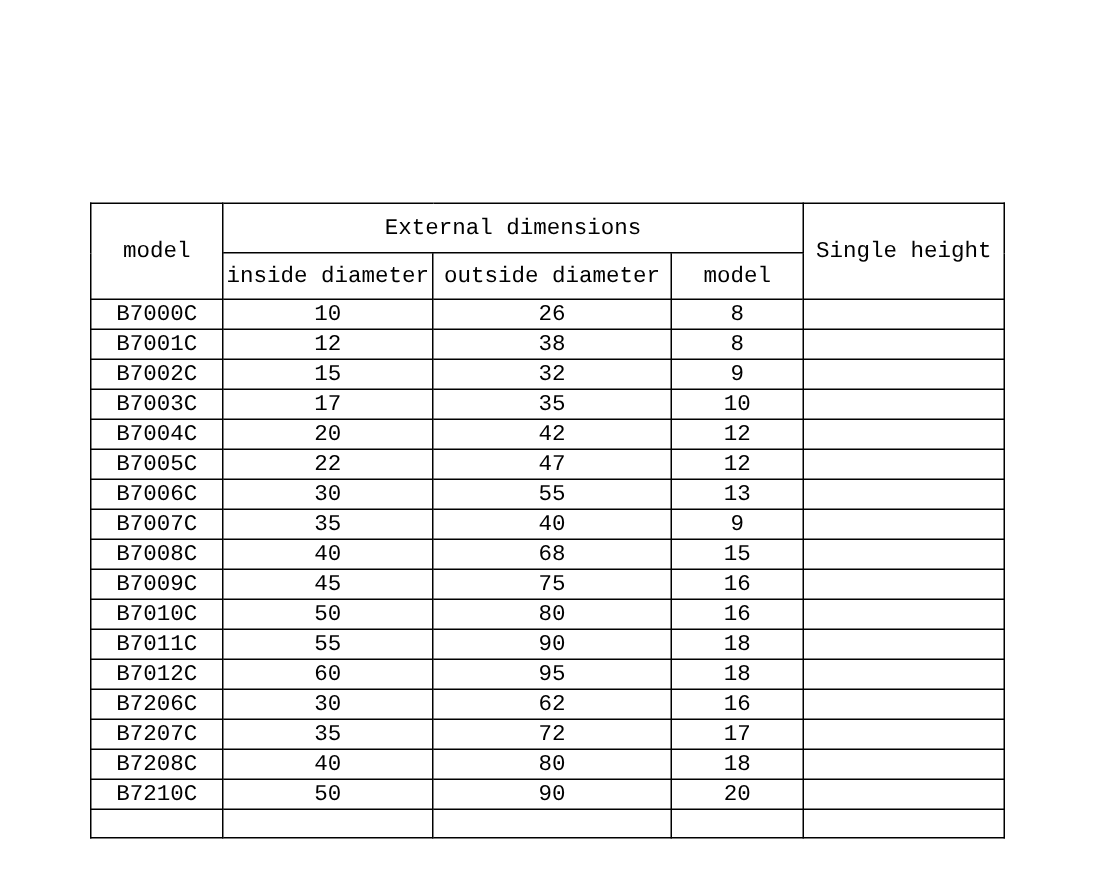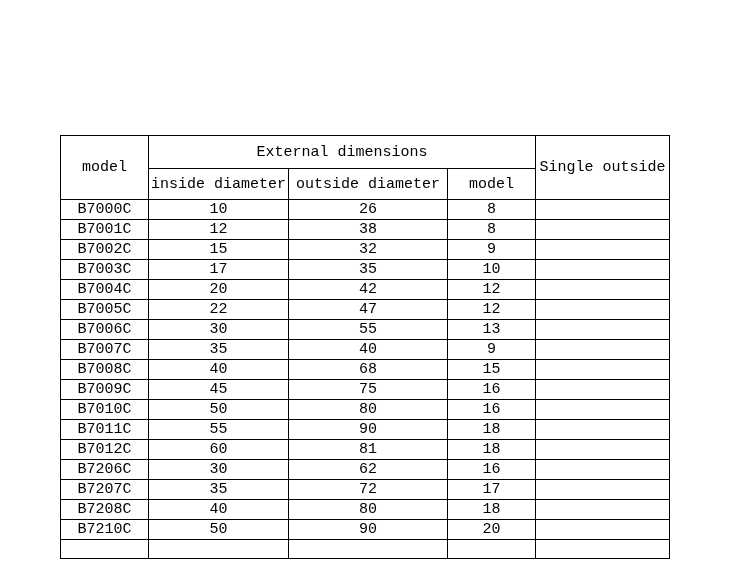--- a/index.html
+++ b/index.html
@@ -48,21 +48,21 @@
       <col style="width:88px">
       <col style="width:140px">
       <col style="width:159px">
       <col style="width:88px">
       <col style="width:134px">
     </colgroup>
     <thead>
       <tr class="h1">
         <th rowspan="2">model</th>
         <th colspan="3">External dimensions</th>
-        <th rowspan="2">Single outside</th>
+        <th rowspan="2">Single height</th>
       </tr>
       <tr class="h2">
         <th>inside diameter</th>
         <th>outside diameter</th>
         <th>model</th>
       </tr>
     </thead>
     <tbody id="rows">
         <tr>
           <td>B7000C</td>
@@ -144,21 +144,21 @@
         <tr>
           <td>B7011C</td>
           <td>55</td>
           <td>90</td>
           <td>18</td>
           <td></td>
         </tr>
         <tr>
           <td>B7012C</td>
           <td>60</td>
-          <td>81</td>
+          <td>95</td>
           <td>18</td>
           <td></td>
         </tr>
         <tr>
           <td>B7206C</td>
           <td>30</td>
           <td>62</td>
           <td>16</td>
           <td></td>
         </tr>

